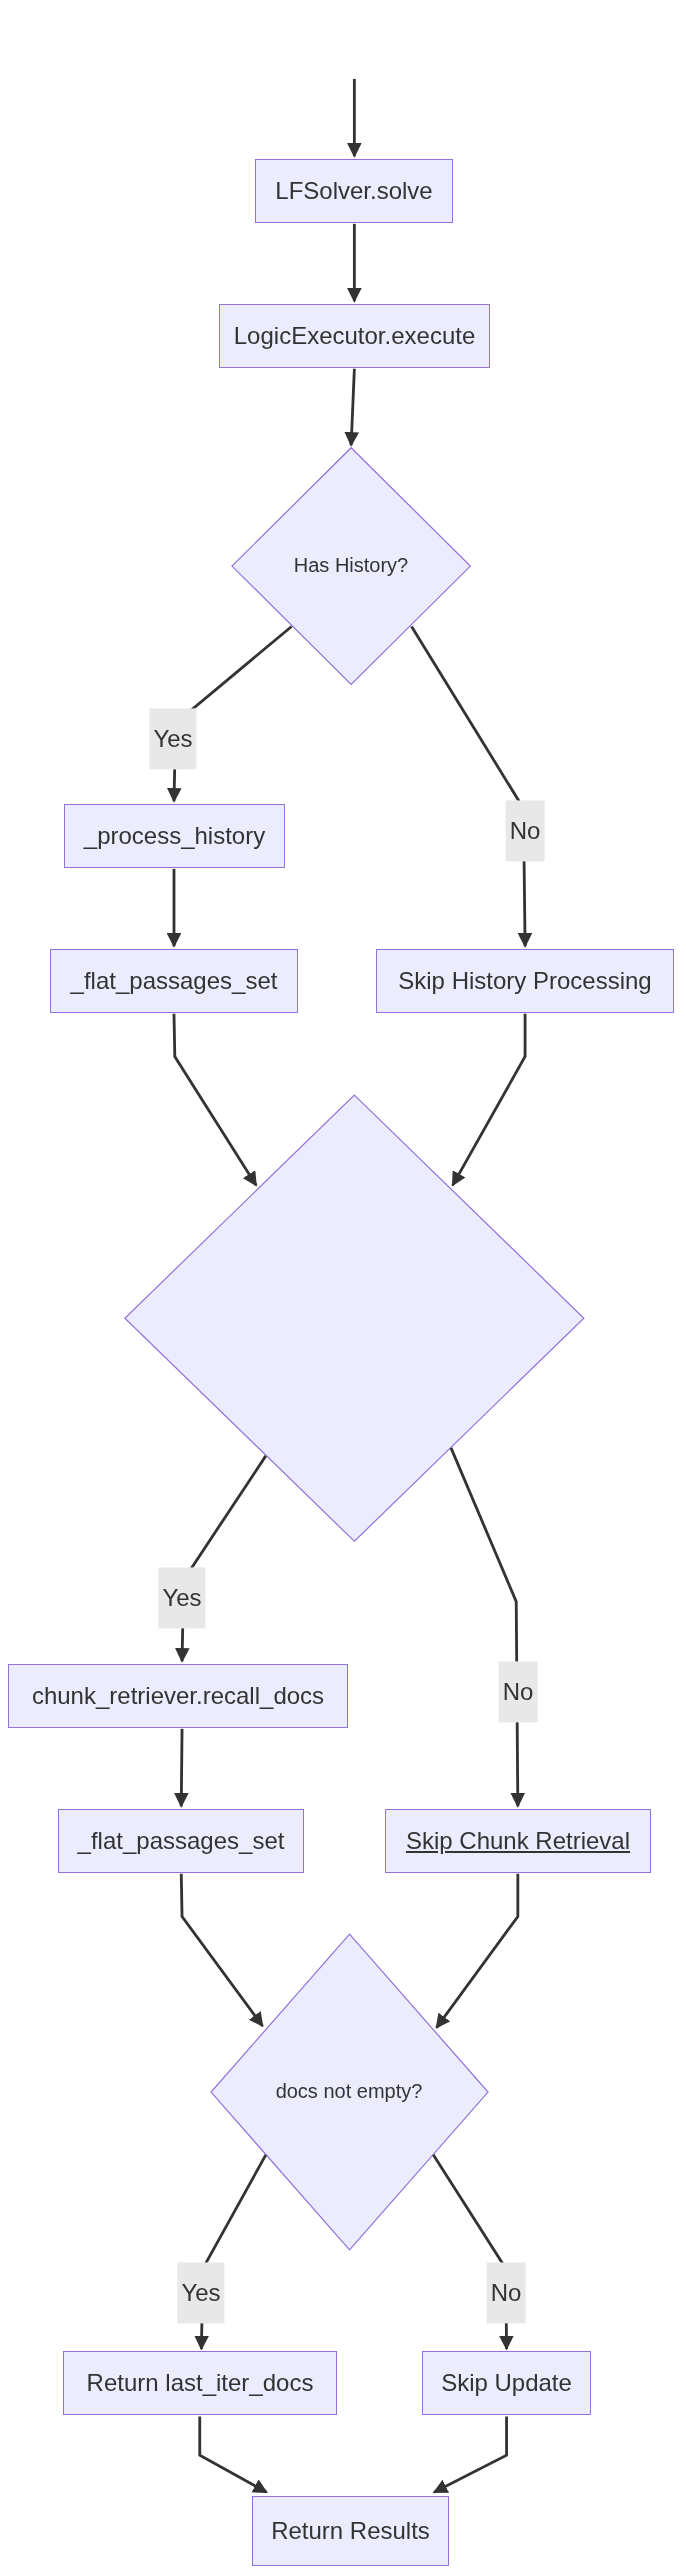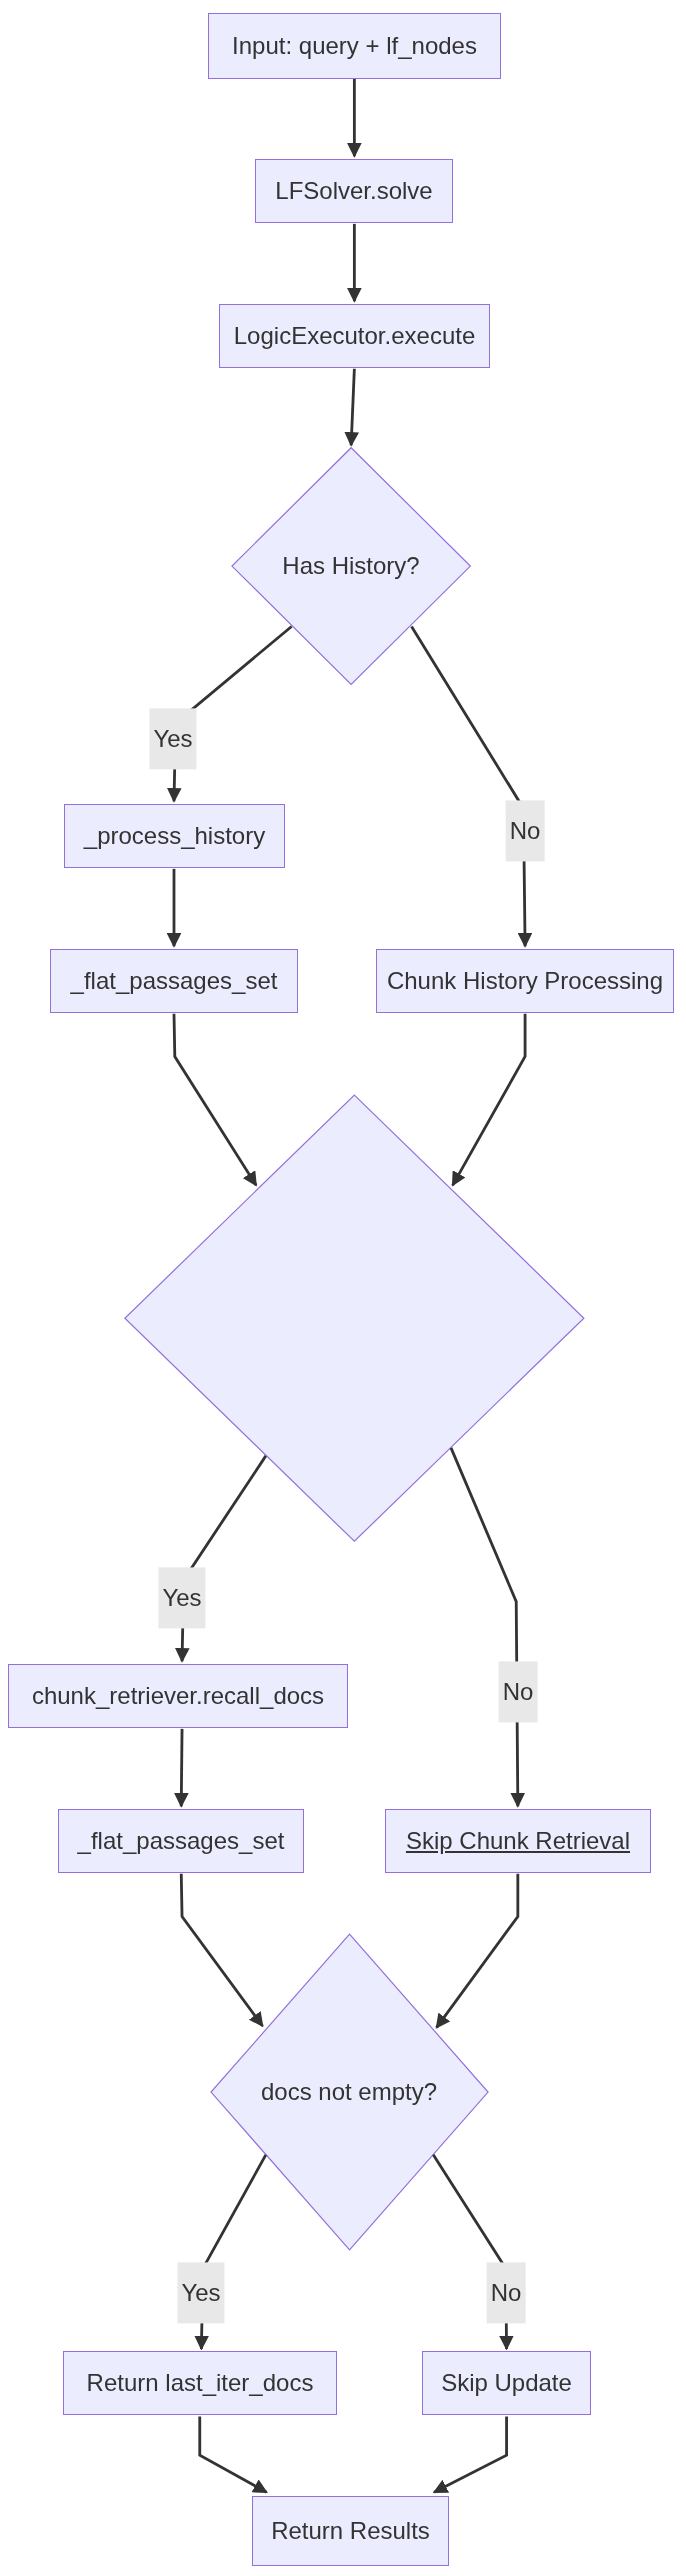--- a/index.html
+++ b/index.html
@@ -45,21 +45,21 @@
     align-items: center;
     justify-content: center;
     text-align: center;
     white-space: nowrap;
     z-index: 2;
   }
   .diamond-label {
     position: absolute;
     transform: translate(-50%, -50%);
     color: #333333;
-    font-size: 24px;
+    font-size: 20px;
     line-height: 1.26;
     text-align: center;
     white-space: pre-line;
     z-index: 2;
   }
   .edge-label {
     position: absolute;
     transform: translate(-50%, -50%);
     background: #e8e8e8;
     color: #333333;
@@ -98,42 +98,39 @@
     <path class="edge" d="M560,1798 L641,1989 L643,2243" marker-end="url(#arrow)"></path>
     <path class="edge" d="M226,2147 L225,2243" marker-end="url(#arrow)"></path>
     <path class="edge" d="M225,2327 L226,2380 L326,2516" marker-end="url(#arrow)"></path>
     <path class="edge" d="M643,2327 L643,2380 L542,2518" marker-end="url(#arrow)"></path>
     <path class="edge" d="M330,2676 L252,2817 L250,2917" marker-end="url(#arrow)"></path>
     <path class="edge" d="M538,2676 L628,2817 L629,2917" marker-end="url(#arrow)"></path>
     <path class="edge" d="M248,3001 L248,3049 L331,3095" marker-end="url(#arrow)"></path>
     <path class="edge" d="M629,3001 L629,3049 L539,3095" marker-end="url(#arrow)"></path>
   </svg>
 
-  <div class="node" style="left:208px; top:13px; width:293px; height:66px;">
-    <span>Input: query + lf_nodes</span>
-  </div>
 
   <div class="node" style="left:219px; top:304px; width:271px; height:64px;">
     <span>LogicExecutor.execute</span>
   </div>
 
   <div class="node" style="left:255px; top:159px; width:198px; height:64px;">
     <span>LFSolver.solve</span>
   </div>
 
   <div class="node" style="left:64px; top:804px; width:221px; height:64px;">
     <span>_process_history</span>
   </div>
 
   <div class="node" style="left:50px; top:949px; width:248px; height:64px;">
     <span>_flat_passages_set</span>
   </div>
 
   <div class="node" style="left:376px; top:949px; width:298px; height:64px;">
-    <span>Chunk History Processing</span>
+    <span>Skip History Processing</span>
   </div>
 
   <div class="node" style="left:8px; top:1664px; width:340px; height:64px;">
     <span>chunk_retriever.recall_docs</span>
   </div>
 
   <div class="node" style="left:58px; top:1809px; width:246px; height:64px;">
     <span>_flat_passages_set</span>
   </div>
 

